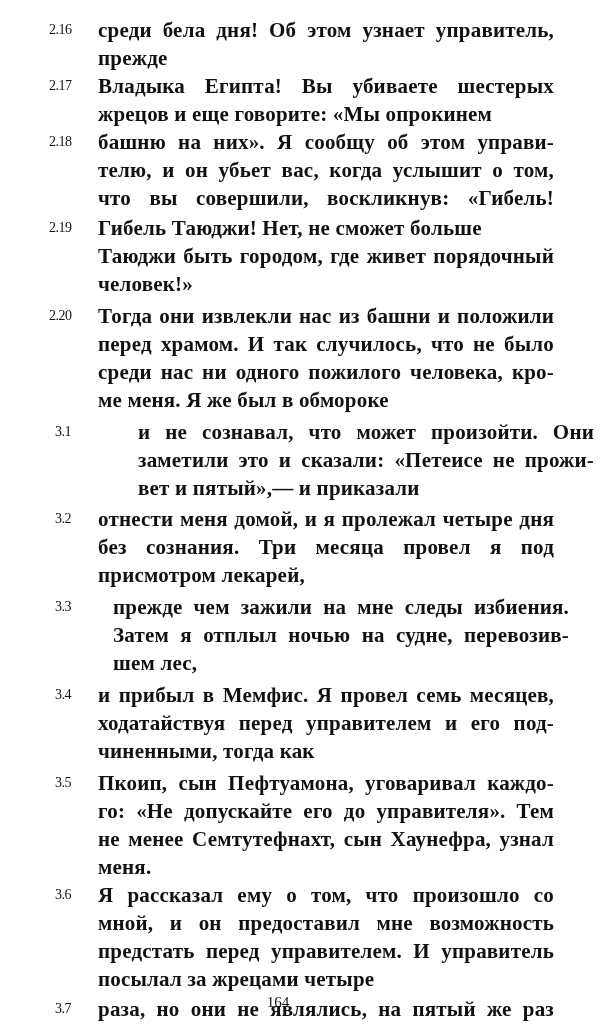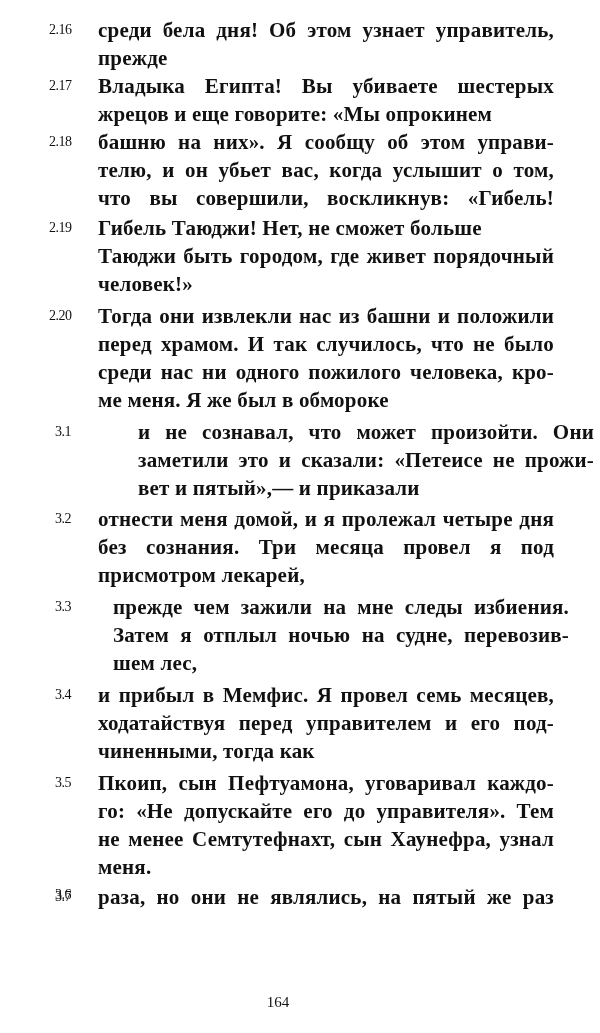--- a/index.html
+++ b/index.html
@@ -108,20 +108,26 @@
       <div class="lines">
         <div class="line">Пкоип, сын Пефтуамона, уговаривал каждо-</div>
         <div class="line">го: «Не допускайте его до управителя». Тем</div>
         <div class="line">не менее Семтутефнахт, сын Хаунефра, узнал</div>
         <div class="line last">меня.</div>
       </div>
     </div>
 
     <div class="verse" style="margin-top:0;">
       <span class="num single">3.6</span>
+      <div class="lines">
+        <div class="line">Я рассказал ему о том, что произошло со</div>
+        <div class="line">мной, и он предоставил мне возможность</div>
+        <div class="line">предстать перед управителем. И управитель</div>
+        <div class="line last">посылал за жрецами четыре</div>
+      </div>
     </div>
 
     <div class="verse" style="margin-top:2px;">
       <span class="num single">3.7</span>
       <div class="lines">
         <div class="line">раза, но они не являлись, на пятый же раз</div>
       </div>
     </div>
 
   </div>

